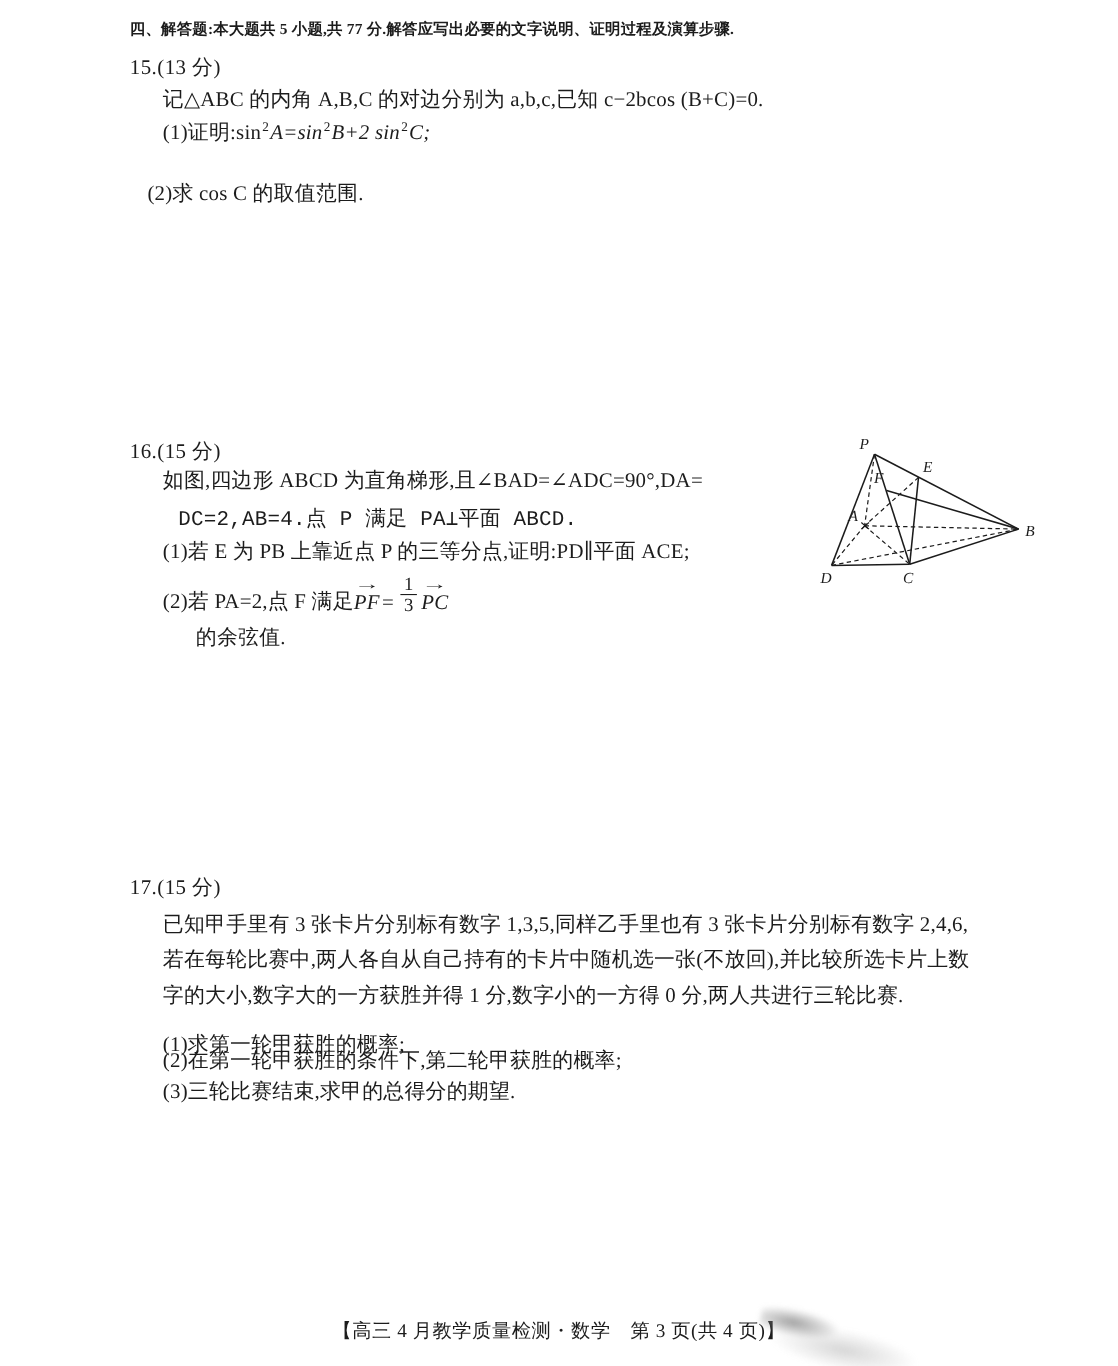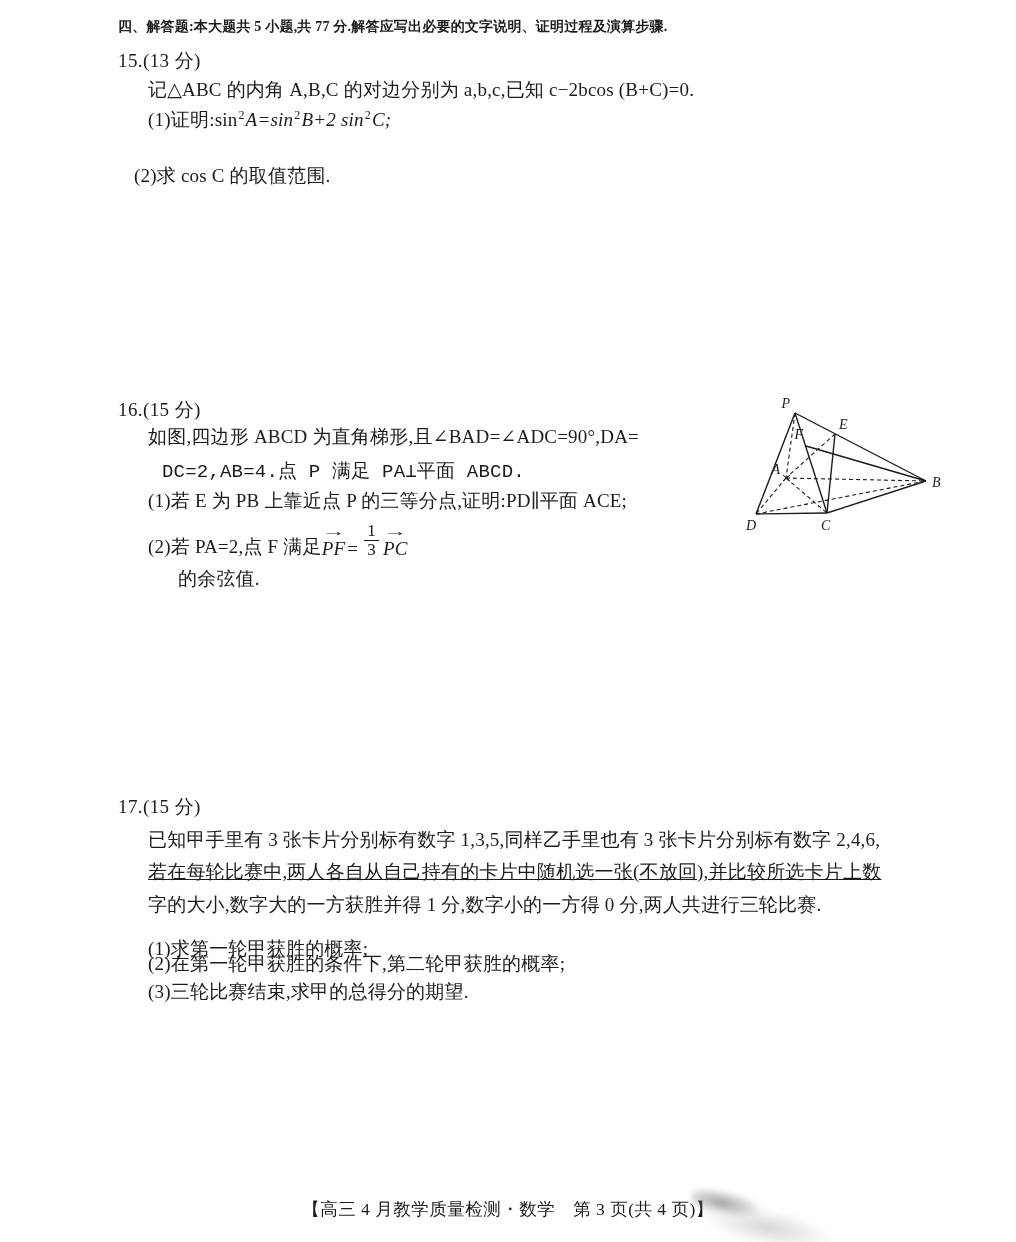--- a/index.html
+++ b/index.html
@@ -96,21 +96,21 @@
   <text x="99" y="39">E</text>
   <text x="63" y="49" text-anchor="end">F</text>
   <text x="40" y="84" text-anchor="end">A</text>
   <text x="192" y="97">B</text>
   <text x="6" y="140">D</text>
   <text x="81" y="140">C</text>
 </svg>
 
 <div class="abs num-line" style="left:118px;top:794px;">17.(15 分)</div>
 <div class="abs body-line" style="left:148px;top:827px;">已知甲手里有 3 张卡片分别标有数字 1,3,5,同样乙手里也有 3 张卡片分别标有数字 2,4,6,</div>
-<div class="abs body-line" style="left:148px;top:859px;text-decoration:underline;">若在每轮比赛中,两人各自从自己持有的卡片中随机选一张(不放回),并比较所选卡片上数</div>
+<div class="abs body-line" style="left:148px;top:859px;">若在每轮比赛中,两人各自从自己持有的卡片中随机选一张(不放回),并比较所选卡片上数</div>
 <div class="abs body-line" style="left:148px;top:892px;">字的大小,数字大的一方获胜并得 1 分,数字小的一方得 0 分,两人共进行三轮比赛.</div>
 <div class="abs body-line" style="left:148px;top:924px;margin-top:12px;">(1)求第一轮甲获胜的概率;</div>
 <div class="abs body-line" style="left:148px;top:951px;">(2)在第一轮甲获胜的条件下,第二轮甲获胜的概率;</div>
 <div class="abs body-line" style="left:148px;top:979px;">(3)三轮比赛结束,求甲的总得分的期望.</div>
 
 <div class="footer">【高三 4 月教学质量检测・数学　第 3 页(共 4 页)】</div>
 
 <div class="smudge"></div>
 
 </body></html>

